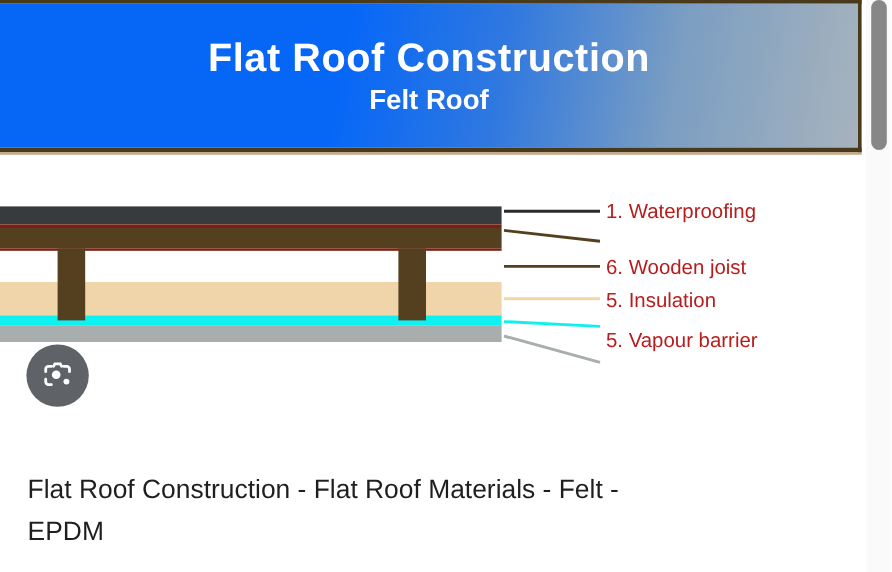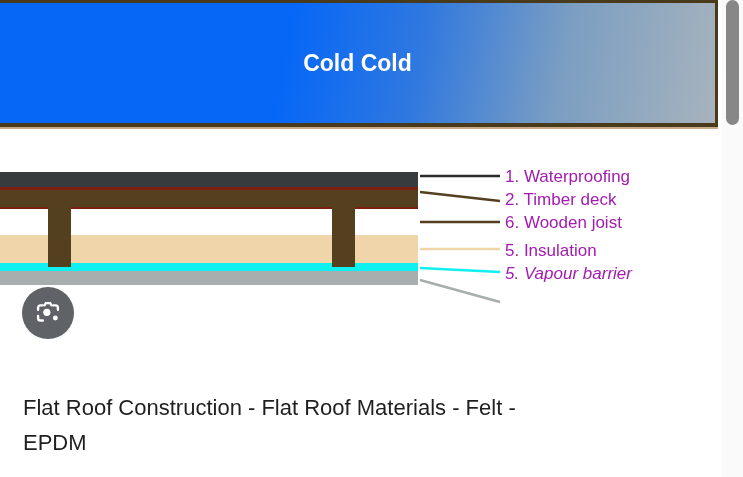--- a/index.html
+++ b/index.html
@@ -156,29 +156,29 @@
     position: absolute;
     left: 0;
     top: 0;
     width: 90px;
     height: 170px;
   }
   .legend-label {
     position: absolute;
     left: 87px;
     font-size: 17px;
-    color: #a21caf;
+    color: #b91c1c;
     white-space: nowrap;
     line-height: 1;
   }
   #legend-item-0 { top: 18px; }
   #legend-item-1 { top: 41px; }
   #legend-item-2 { top: 64px; }
   #legend-item-3 { top: 92px; }
-  #legend-item-4 { top: 115px; font-style: italic; }
+  #legend-item-4 { top: 125px; }
   #legend-item-5 { top: 142px; }
 
   
   #lens-button {
     position: absolute;
     left: 22px;
     top: 287px;
     width: 52px;
     height: 52px;
     border-radius: 50%;
@@ -211,21 +211,22 @@
 </style>
 </head>
 <body>
 
 <div id="result-card">
 
   <div id="media-area">
 
     <div id="banner">
       <div id="banner-inner">
-        <div id="banner-subtitle">Cold Cold</div>
+        <div id="banner-title">Flat Roof Construction</div>
+        <div id="banner-subtitle">Felt Roof</div>
       </div>
     </div>
     <div id="banner-underline"></div>
 
     <div id="section-drawing">
       <div class="layer" id="layer-waterproofing"></div>
       <div class="layer" id="layer-membrane-line"></div>
       <div class="layer" id="layer-timberdeck"></div>
       <div class="layer" id="layer-deck-underline"></div>
       <div class="layer" id="layer-insulation"></div>
@@ -239,21 +240,20 @@
       <svg id="leader-svg" viewBox="0 0 90 170">
         <line x1="2" y1="26" x2="82" y2="26" stroke="#2b2b2b" stroke-width="2.4"></line>
         <line x1="2" y1="42" x2="82" y2="51" stroke="#54401f" stroke-width="2.4"></line>
         <line x1="2" y1="72" x2="82" y2="72" stroke="#54401f" stroke-width="2.4"></line>
         <line x1="2" y1="99" x2="82" y2="99" stroke="#f0d5ab" stroke-width="2.4"></line>
         <line x1="2" y1="118" x2="82" y2="122" stroke="#0ff0f0" stroke-width="2.4"></line>
         <line x1="2" y1="130" x2="82" y2="152" stroke="#a8adad" stroke-width="2.4"></line>
       </svg>
 
       <div class="legend-label" id="legend-item-0">1. Waterproofing</div>
-      <div class="legend-label" id="legend-item-1">2. Timber deck</div>
       <div class="legend-label" id="legend-item-2">6. Wooden joist</div>
       <div class="legend-label" id="legend-item-3">5. Insulation</div>
       <div class="legend-label" id="legend-item-4">5. Vapour barrier</div>
     </div>
 
     <div id="lens-button">
       <svg width="28" height="28" viewBox="0 0 24 24">
         <g fill="none" stroke="#ffffff" stroke-width="2" stroke-linecap="round">
           <path d="M3.5 9.2 V7.4 A2 2 0 0 1 5.5 5.4 H7.6"></path>
           <path d="M20.5 9.2 V7.4 A2 2 0 0 0 18.5 5.4 H16.4"></path>

